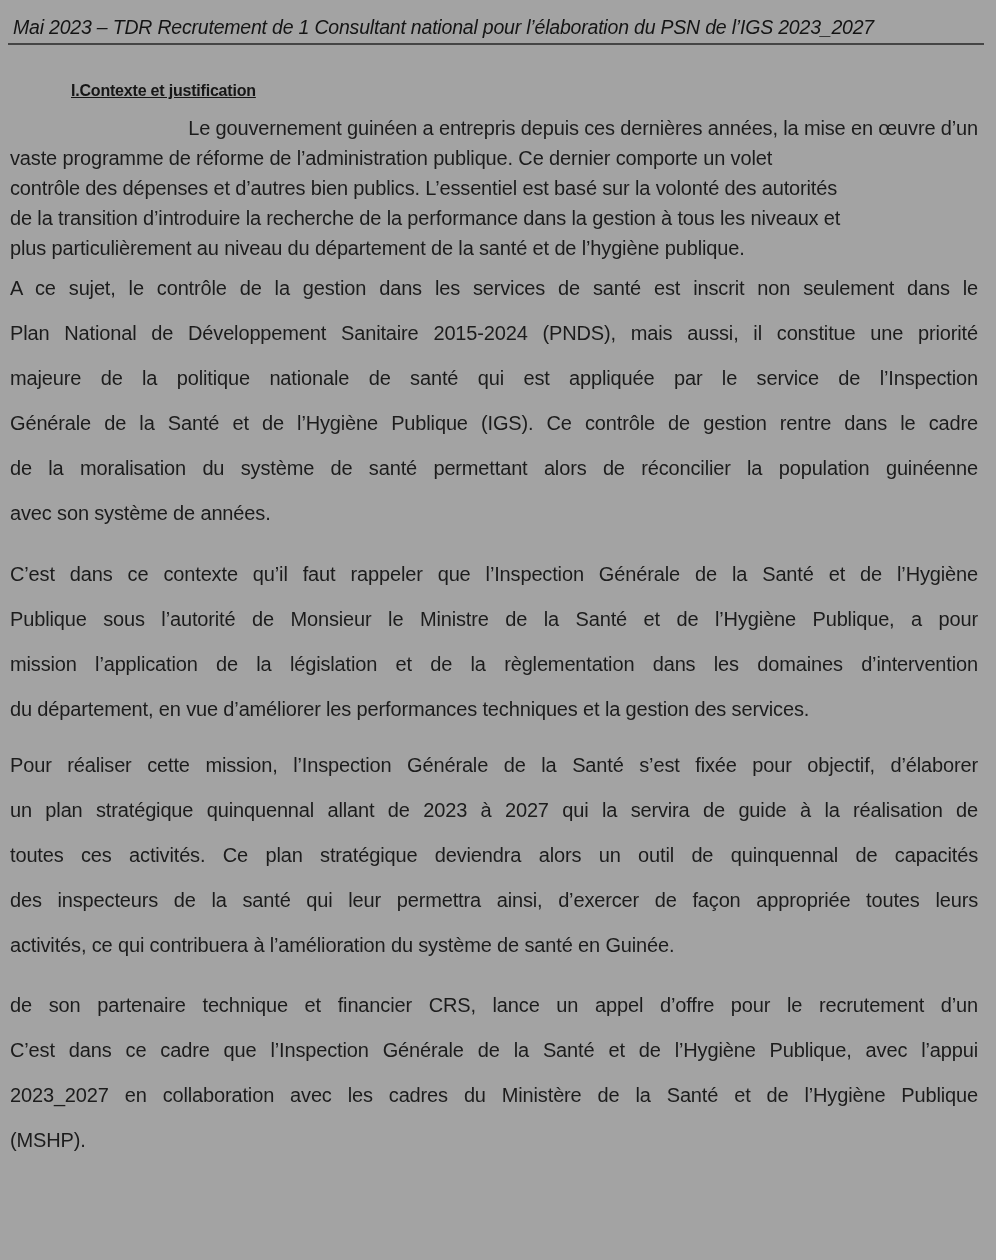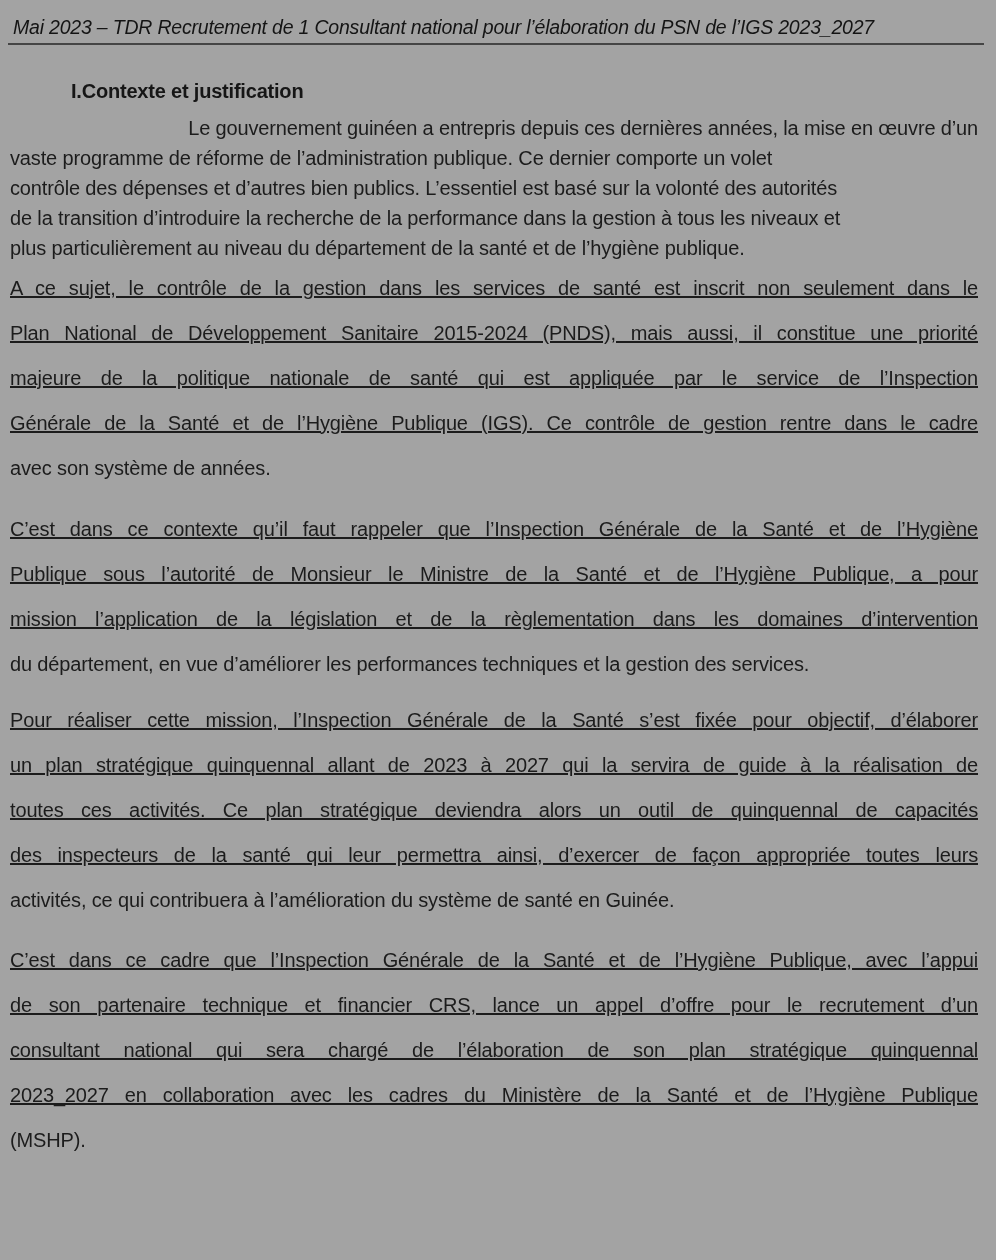--- a/index.html
+++ b/index.html
@@ -25,44 +25,44 @@
     white-space: nowrap;
   }
   .header-rule {
     height: 0;
     border: none;
     border-top: 2.5px solid #454545;
     margin: 3px 0 0 -2px;
     width: 976px;
   }
   .heading {
-    font-size: 20px;
+    font-size: 16px;
     font-weight: 700;
     color: #161616;
     margin: 31px 0 0 61px;
     line-height: 30px;
     letter-spacing: -0.2px;
+    text-decoration: underline;
   }
   .body-text {
     margin-top: 7px;
     font-size: 20px;
     letter-spacing: -0.15px;
   }
   .para { margin: 0; }
   .line { line-height: 45px; white-space: normal; }
   .p1 .line { line-height: 30px; }
   .p2 { margin-top: 3px; }
   .p3 { margin-top: 16px; }
   .p4 { margin-top: 11px; }
   .p5 { margin-top: 15px; }
   .just {
     text-align: justify;
     text-align-last: justify;
     text-justify: inter-word;
-    text-decoration: underline;
   }
   .indent { padding-left: 7px; text-align: right; }
 </style>
 </head>
 <body>
 
 <div class="page">
 
   <div class="doc-header">Mai 2023 – TDR Recrutement de 1 Consultant national pour l’élaboration du PSN de l’IGS 2023_2027</div>
   <div class="header-rule"></div>
@@ -77,40 +77,40 @@
       <div class="line">contrôle des dépenses et d’autres bien publics. L’essentiel est basé sur la volonté des autorités</div>
       <div class="line">de la transition d’introduire la recherche de la performance dans la gestion à tous les niveaux et</div>
       <div class="line">plus particulièrement au niveau du département de la santé et de l’hygiène publique.</div>
     </div>
 
     <div class="para p2">
       <div class="line just">A ce sujet, le contrôle de la gestion dans les services de santé est inscrit non seulement dans le</div>
       <div class="line just">Plan National de Développement Sanitaire 2015-2024 (PNDS), mais aussi, il constitue une priorité</div>
       <div class="line just">majeure de la politique nationale de santé qui est appliquée par le service de l’Inspection</div>
       <div class="line just">Générale de la Santé et de l’Hygiène Publique (IGS). Ce contrôle de gestion rentre dans le cadre</div>
+      <div class="line just">de la moralisation du système de santé permettant alors de réconcilier la population guinéenne</div>
       <div class="line">avec son système de années.</div>
     </div>
 
     <div class="para p3">
       <div class="line just">C’est dans ce contexte qu’il faut rappeler que l’Inspection Générale de la Santé et de l’Hygiène</div>
       <div class="line just">Publique sous l’autorité de Monsieur le Ministre de la Santé et de l’Hygiène Publique, a pour</div>
       <div class="line just">mission l’application de la législation et de la règlementation dans les domaines d’intervention</div>
       <div class="line">du département, en vue d’améliorer les performances techniques et la gestion des services.</div>
     </div>
 
     <div class="para p4">
       <div class="line just">Pour réaliser cette mission, l’Inspection Générale de la Santé s’est fixée pour objectif, d’élaborer</div>
       <div class="line just">un plan stratégique quinquennal allant de 2023 à 2027 qui la servira de guide à la réalisation de</div>
       <div class="line just">toutes ces activités. Ce plan stratégique deviendra alors un outil de quinquennal de capacités</div>
       <div class="line just">des inspecteurs de la santé qui leur permettra ainsi, d’exercer de façon appropriée toutes leurs</div>
       <div class="line">activités, ce qui contribuera à l’amélioration du système de santé en Guinée.</div>
     </div>
 
     <div class="para p5">
+      <div class="line just">de son partenaire technique et financier CRS, lance un appel d’offre pour le recrutement d’un</div>
       <div class="line just">C’est dans ce cadre que l’Inspection Générale de la Santé et de l’Hygiène Publique, avec l’appui</div>
-      <div class="line just">de son partenaire technique et financier CRS, lance un appel d’offre pour le recrutement d’un</div>
-      <div class="line just">consultant national qui sera chargé de l’élaboration de son plan stratégique quinquennal</div>
       <div class="line just">2023_2027 en collaboration avec les cadres du Ministère de la Santé et de l’Hygiène Publique</div>
       <div class="line">(MSHP).</div>
     </div>
 
   </div>
 </div>
 
 </body></html>

